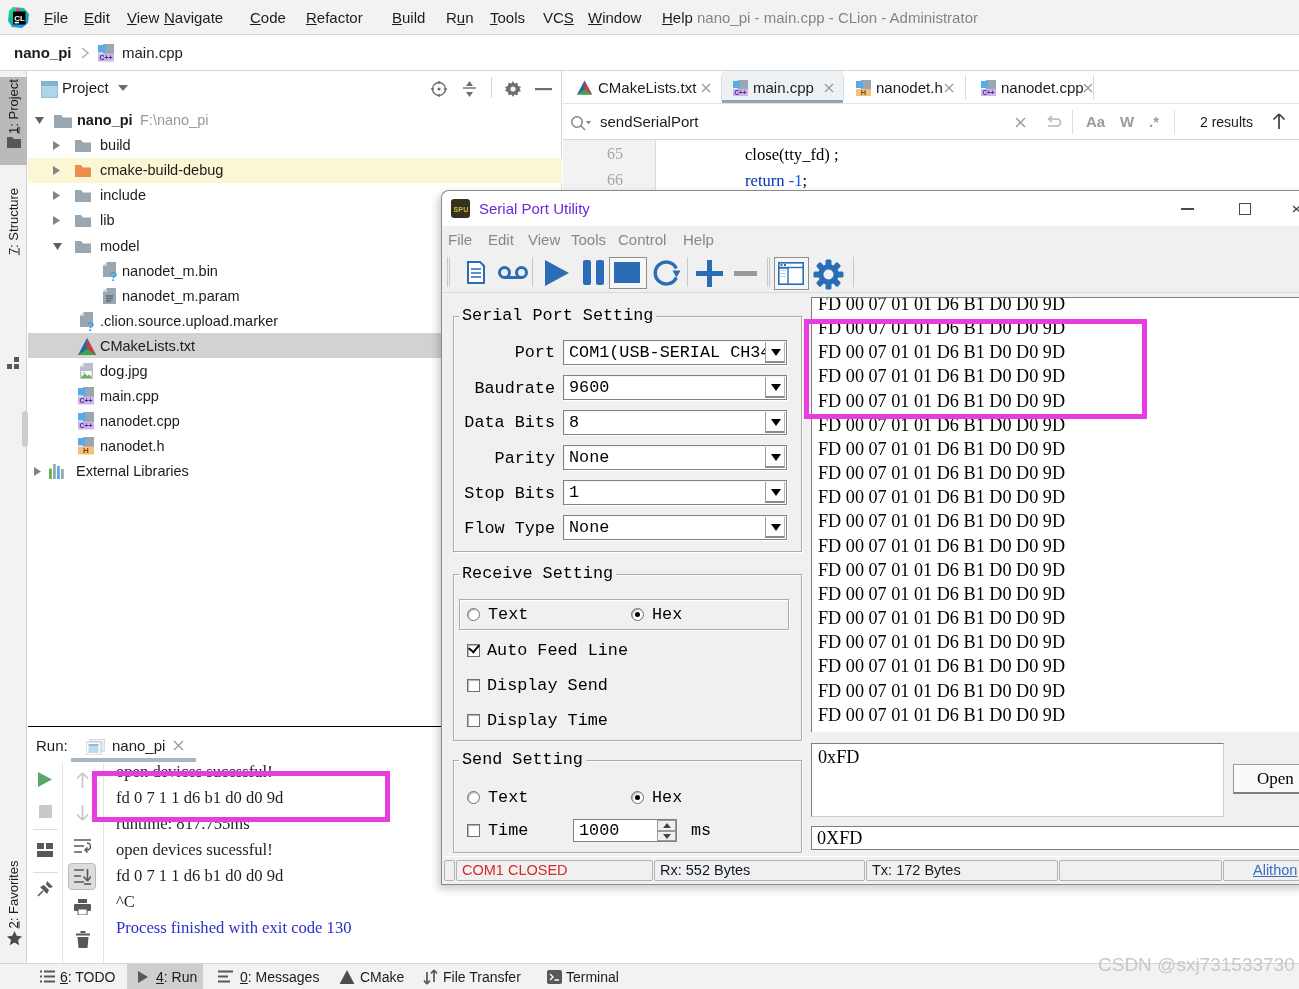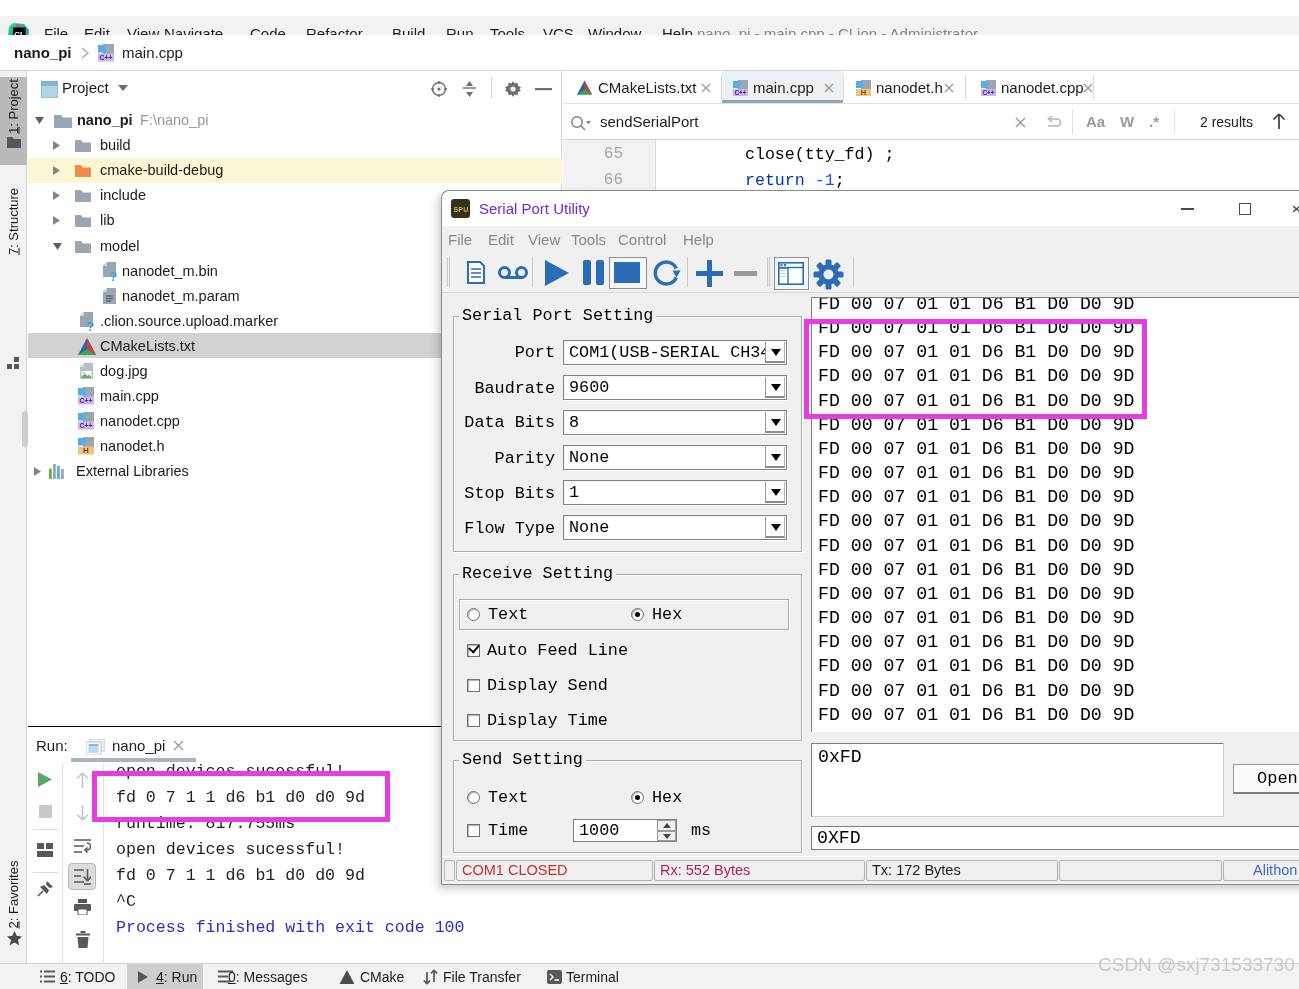--- a/index.html
+++ b/index.html
@@ -1,23 +1,23 @@
 <!DOCTYPE html>
 <html><head>
 <meta charset="utf-8">
 <style>
 * { margin:0; padding:0; box-sizing:border-box; }
 html,body { width:1299px; height:989px; overflow:hidden; }
 body { font-family:"Liberation Sans", sans-serif; background:#fff; position:relative; }
 .abs { position:absolute; }
-.mono { font-family:Liberation Mono, monospace; }
+.mono { font-family:Liberation Serif, serif; }
 u.mn { text-decoration:underline; }
 
 
-#titlebar { left:0; top:0; width:1299px; height:35px; background:#f2f2f2; border-bottom:1px solid #d5d5d5;margin-top:16px; }
+#titlebar { left:0; top:0; width:1299px; height:35px; background:#f2f2f2; border-bottom:1px solid #d5d5d5; }
 #titlebar .menu { position:absolute; top:0; height:35px; line-height:35px; font-size:15px; color:#1c1c1c; }
 #titlebar .wtitle { position:absolute; left:697px; top:0; height:35px; line-height:35px; font-size:15px; color:#848484; }
 #breadcrumb { left:0; top:35px; width:1299px; height:36px; background:#ffffff; border-bottom:1px solid #d5d5d5; }
 
 #leftstripe { left:0; top:71px; width:27px; height:892px; background:#f2f2f2; border-right:1px solid #d5d5d5; }
 .vtext { position:absolute; font-size:13px; color:#1c1c1c; white-space:nowrap; transform:rotate(-90deg); transform-origin:center; }
 
 #projpanel { left:28px; top:71px; width:534px; height:655px; background:#ffffff; border-right:1px solid #d5d5d5; }
 
 .treerow { position:absolute; left:0; width:534px; height:25px; font-size:14.5px; color:#1c1c1c; }
@@ -421,39 +421,39 @@
       <rect x="0" y="2.5" width="14" height="2" fill="#585858"></rect>
       <path d="M1.5 6 H12.5 L11.5 17 H2.5 Z" fill="#585858"></path>
     </svg>
 
   <div class="abs mono" style="left:88px;top:32px;font-size:16.6px;line-height:26px;color:#1f1f1f;white-space:pre">open devices sucessful!
 fd 0 7 1 1 d6 b1 d0 d0 9d
 runtime: 817.755ms
 open devices sucessful!
 fd 0 7 1 1 d6 b1 d0 d0 9d
 ^C
-<span style="color:#2d2dcc">Process finished with exit code 100</span></div>
+<span style="color:#2d2dcc">Process finished with exit code 130</span></div>
 
   <div class="abs" style="left:64px;top:44px;width:298px;height:51px;border:5px solid #e63ce0"></div>
 </div>
 
 <div class="abs" id="bottombar">
   <div class="abs" style="left:127px;top:0;width:76px;height:26px;background:#cecece"></div>
   <svg class="abs" style="left:40px;top:6px" width="15" height="13" viewBox="0 0 15 13">
       <path d="M0 1.5 H2 M4 1.5 H15 M0 6.5 H2 M4 6.5 H15 M0 11.5 H2 M4 11.5 H15" stroke="#585858" stroke-width="1.8"></path>
     </svg>
   <div class="abs" style="left:60px;top:0;height:26px;line-height:26px"><u class="mn">6</u>: TODO</div>
   <svg class="abs" style="left:137px;top:7px" width="12" height="12" viewBox="0 0 12 12">
       <path d="M1 0 L11 6 L1 12 Z" fill="#585858"></path>
     </svg>
   <div class="abs" style="left:156px;top:0;height:26px;line-height:26px"><u class="mn">4</u>: Run</div>
   <svg class="abs" style="left:218px;top:6px" width="15" height="13" viewBox="0 0 15 13">
       <path d="M0 1.5 H15 M0 6.5 H10 M0 11.5 H12" stroke="#585858" stroke-width="1.8"></path>
     </svg>
-  <div class="abs" style="left:228px;top:0;height:26px;line-height:26px"><u class="mn">0</u>: Messages</div>
+  <div class="abs" style="left:240px;top:0;height:26px;line-height:26px"><u class="mn">0</u>: Messages</div>
   <svg class="abs" style="left:339px;top:6px" width="16" height="14" viewBox="0 0 18 17">
       <path d="M9 0 L18 17 H0 Z" fill="#4c4c4c"></path>
     </svg>
   <div class="abs" style="left:360px;top:0;height:26px;line-height:26px">CMake</div>
   <svg class="abs" style="left:423px;top:5px" width="15" height="16" viewBox="0 0 15 16">
       <path d="M4 3 V15 M4 15 L1 11.5 M4 15 L7 11.5 M11 13 V1 M11 1 L8 4.5 M11 1 L14 4.5" fill="none" stroke="#585858" stroke-width="1.7"></path>
     </svg>
   <div class="abs" style="left:443px;top:0;height:26px;line-height:26px">File Transfer</div>
   <svg class="abs" style="left:547px;top:6px" width="15" height="14" viewBox="0 0 15 14">
       <rect x="0" y="0" width="15" height="14" rx="2" fill="#585858"></rect>
@@ -653,19 +653,19 @@
   <div class="abs" style="left:791px;top:573px;width:80px;height:30px;background:#fafafa;border:1px solid #9a9a9a;border-bottom:2px solid #7e7e7e"></div>
   <div class="abs mono" style="left:815px;top:578px;font-size:17px;color:#000">Open</div>
   <div class="abs" style="left:369px;top:635px;width:500px;height:24px;background:#fff;border:1.5px solid #7e7e7e;border-right:none"></div>
   <div class="abs mono" style="left:375px;top:637px;font-size:18.2px;color:#000">0XFD</div>
 
   <div class="abs" style="left:0;top:665px;width:858px;height:28px;background:#f0f0f0;border-top:1px solid #fff"></div>
   <div class="abs" style="left:2px;top:669px;width:11px;height:21px;border:1px solid #b3b3b3;border-radius:2px"></div>
   <div class="abs" style="left:14px;top:669px;width:197px;height:21px;border:1px solid #b3b3b3;border-radius:2px"></div>
   <div class="abs" style="left:20px;top:669px;height:21px;line-height:21px;font-size:14.5px;color:#d42a2a">COM1 CLOSED</div>
   <div class="abs" style="left:212px;top:669px;width:211px;height:21px;border:1px solid #b3b3b3;border-radius:2px"></div>
-  <div class="abs" style="left:218px;top:669px;height:21px;line-height:21px;font-size:14.5px;color:#be185d">Rx: 552 Bytes</div>
+  <div class="abs" style="left:218px;top:669px;height:21px;line-height:21px;font-size:14.5px;color:#0f172a">Rx: 552 Bytes</div>
   <div class="abs" style="left:424px;top:669px;width:192px;height:21px;border:1px solid #b3b3b3;border-radius:2px"></div>
   <div class="abs" style="left:430px;top:669px;height:21px;line-height:21px;font-size:14.5px;color:#1c1c1c">Tx: 172 Bytes</div>
   <div class="abs" style="left:617px;top:669px;width:163px;height:21px;border:1px solid #b3b3b3;border-radius:2px"></div>
   <div class="abs" style="left:781px;top:669px;width:80px;height:21px;border:1px solid #b3b3b3;border-radius:2px"></div>
-  <div class="abs" style="left:811px;top:669px;height:21px;line-height:21px;font-size:14.5px;color:#3b6cc7;">Alithon</div>
+  <div class="abs" style="left:811px;top:669px;height:21px;line-height:21px;font-size:14.5px;color:#3b6cc7;text-decoration:underline">Alithon</div>
 </div>
 
 </body></html>

